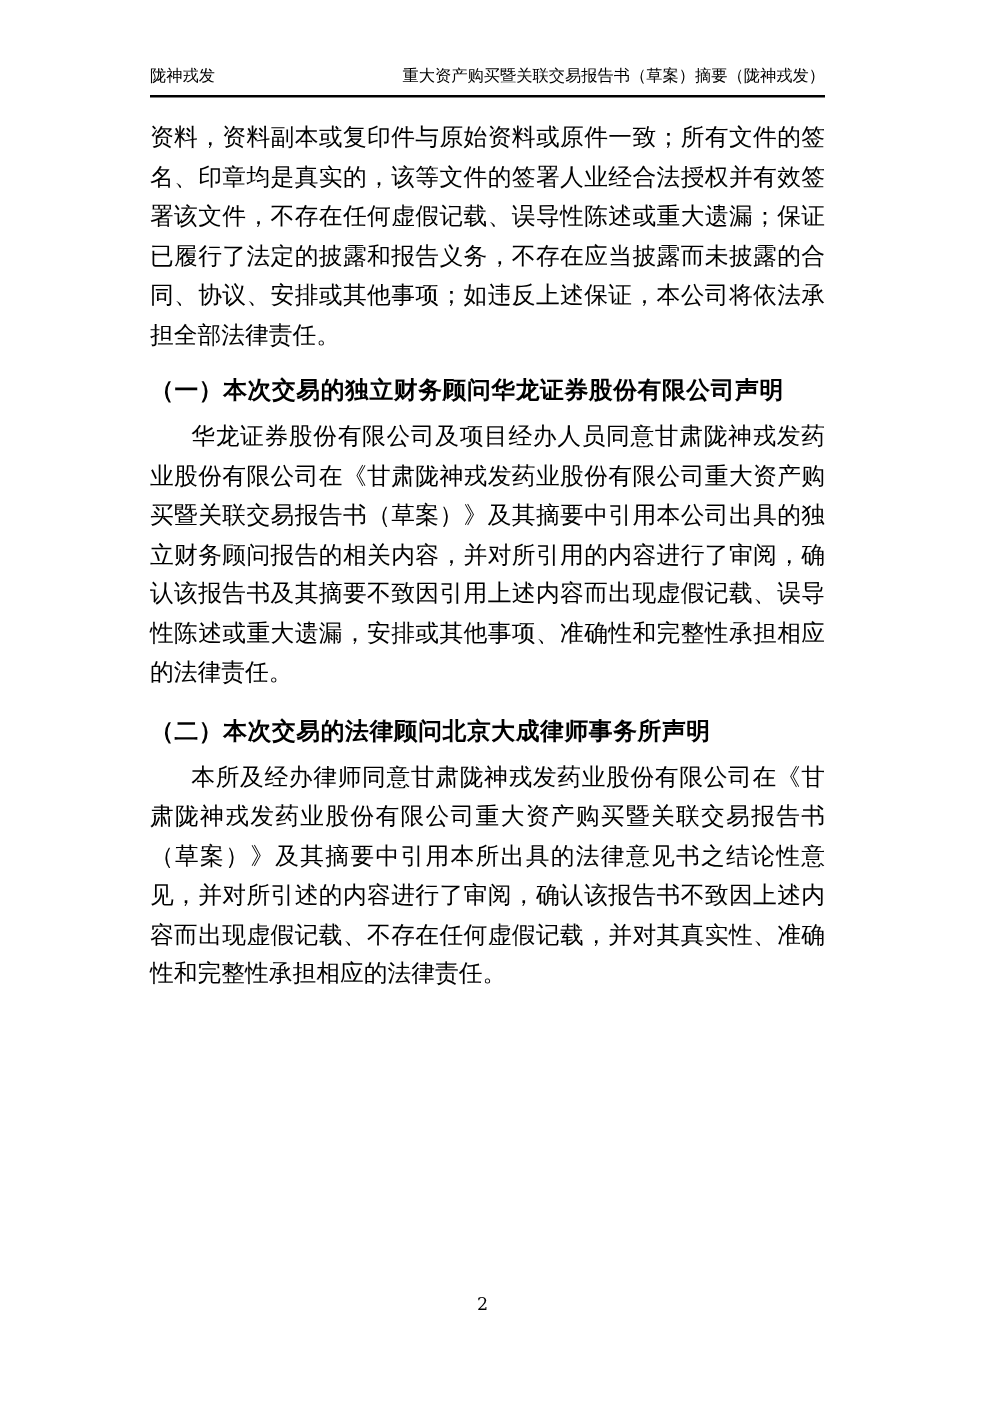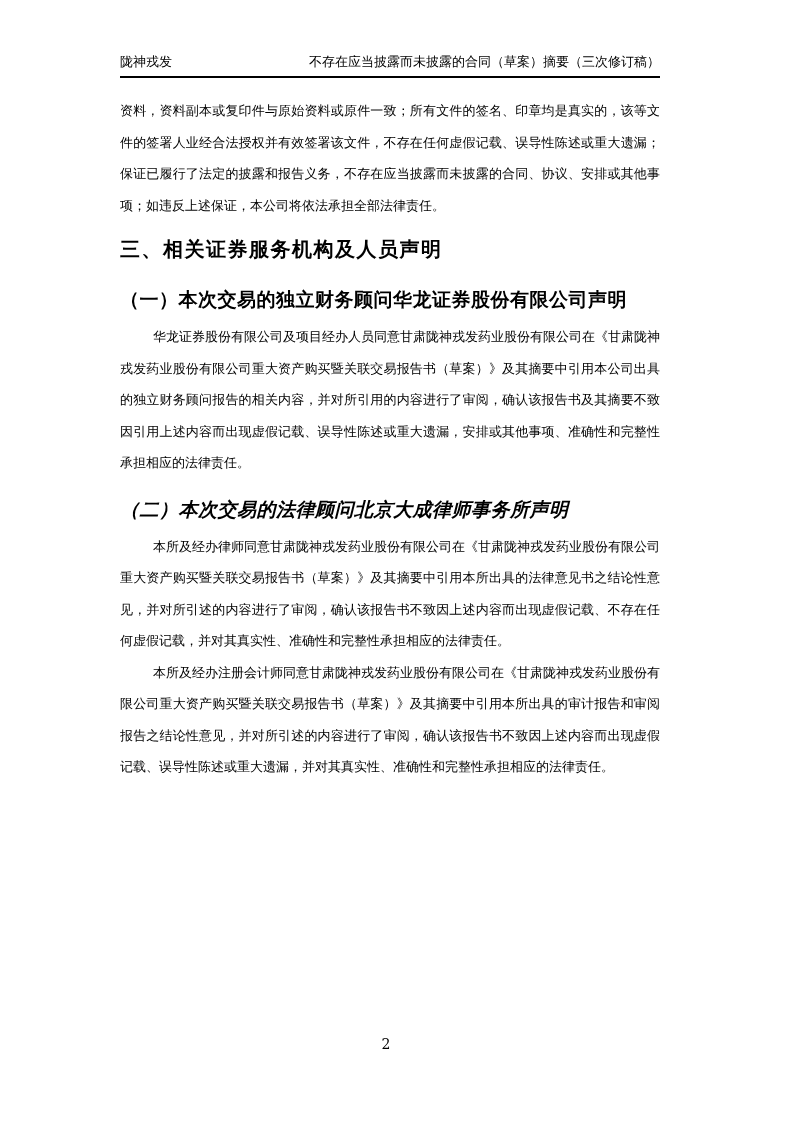--- a/index.html
+++ b/index.html
@@ -31,21 +31,21 @@
     white-space: nowrap;
   }
   .content {
     position: absolute;
     left: 120px;
     right: 112px;
     top: 95px;
   }
   p.body-para {
     margin: 0;
-    font-size: 13px;
+    font-size: 19px;
     line-height: 31.5px;
     text-align: justify;
     text-indent: 33px;
     font-family: "DejaVu Serif", "Liberation Serif", serif;
   }
   p.body-para.no-indent {
     text-indent: 0;
   }
   .h-sec {
     font-family: "DejaVu Sans", "Liberation Sans", sans-serif;
@@ -59,57 +59,55 @@
     letter-spacing: 1.5px;
     margin-top: 6px;
   }
   h2.h-sec {
     font-size: 19px;
     line-height: 44px;
     letter-spacing: 0.5px;
   }
   .mt-h2a { margin-top: 6px; }
   .mt-p2  { margin-top: 12px; }
-  .mt-h2b { margin-top: 8px; font-style: italic; }
+  .mt-h2b { margin-top: 8px; }
   .mt-p3  { margin-top: 11px; }
   .mt-h2c { margin-top: 6px; }
   .mt-p4  { margin-top: 9px; }
   .footer {
     position: absolute;
     left: 0;
     right: 0;
     top: 1036px;
     text-align: center;
     font-size: 14px;
     font-family: "DejaVu Serif", "Liberation Serif", serif;
   }
 </style>
 </head>
 <body>
 
 <div class="page">
 
   <div class="header">
     <span>陇神戎发</span>
-    <span>不存在应当披露而未披露的合同（草案）摘要（三次修订稿）</span>
+    <span>重大资产购买暨关联交易报告书（草案）摘要（陇神戎发）</span>
   </div>
 
   <div class="content">
 
     <p class="body-para no-indent">资料，资料副本或复印件与原始资料或原件一致；所有文件的签名、印章均是真实的，该等文件的签署人业经合法授权并有效签署该文件，不存在任何虚假记载、误导性陈述或重大遗漏；保证已履行了法定的披露和报告义务，不存在应当披露而未披露的合同、协议、安排或其他事项；如违反上述保证，本公司将依法承担全部法律责任。</p>
 
-    <h1 class="h-sec">三、相关证券服务机构及人员声明</h1>
 
     <h2 class="h-sec mt-h2a">（一）本次交易的独立财务顾问华龙证券股份有限公司声明</h2>
     <p class="body-para mt-p2">华龙证券股份有限公司及项目经办人员同意甘肃陇神戎发药业股份有限公司在《甘肃陇神戎发药业股份有限公司重大资产购买暨关联交易报告书（草案）》及其摘要中引用本公司出具的独立财务顾问报告的相关内容，并对所引用的内容进行了审阅，确认该报告书及其摘要不致因引用上述内容而出现虚假记载、误导性陈述或重大遗漏，安排或其他事项、准确性和完整性承担相应的法律责任。</p>
 
     <h2 class="h-sec mt-h2b">（二）本次交易的法律顾问北京大成律师事务所声明</h2>
     <p class="body-para mt-p3">本所及经办律师同意甘肃陇神戎发药业股份有限公司在《甘肃陇神戎发药业股份有限公司重大资产购买暨关联交易报告书（草案）》及其摘要中引用本所出具的法律意见书之结论性意见，并对所引述的内容进行了审阅，确认该报告书不致因上述内容而出现虚假记载、不存在任何虚假记载，并对其真实性、准确性和完整性承担相应的法律责任。</p>
 
-    <p class="body-para mt-p4">本所及经办注册会计师同意甘肃陇神戎发药业股份有限公司在《甘肃陇神戎发药业股份有限公司重大资产购买暨关联交易报告书（草案）》及其摘要中引用本所出具的审计报告和审阅报告之结论性意见，并对所引述的内容进行了审阅，确认该报告书不致因上述内容而出现虚假记载、误导性陈述或重大遗漏，并对其真实性、准确性和完整性承担相应的法律责任。</p>
 
   </div>
 
   <div class="footer">
     <span>2</span>
   </div>
 
 </div>
 
 </body></html>

